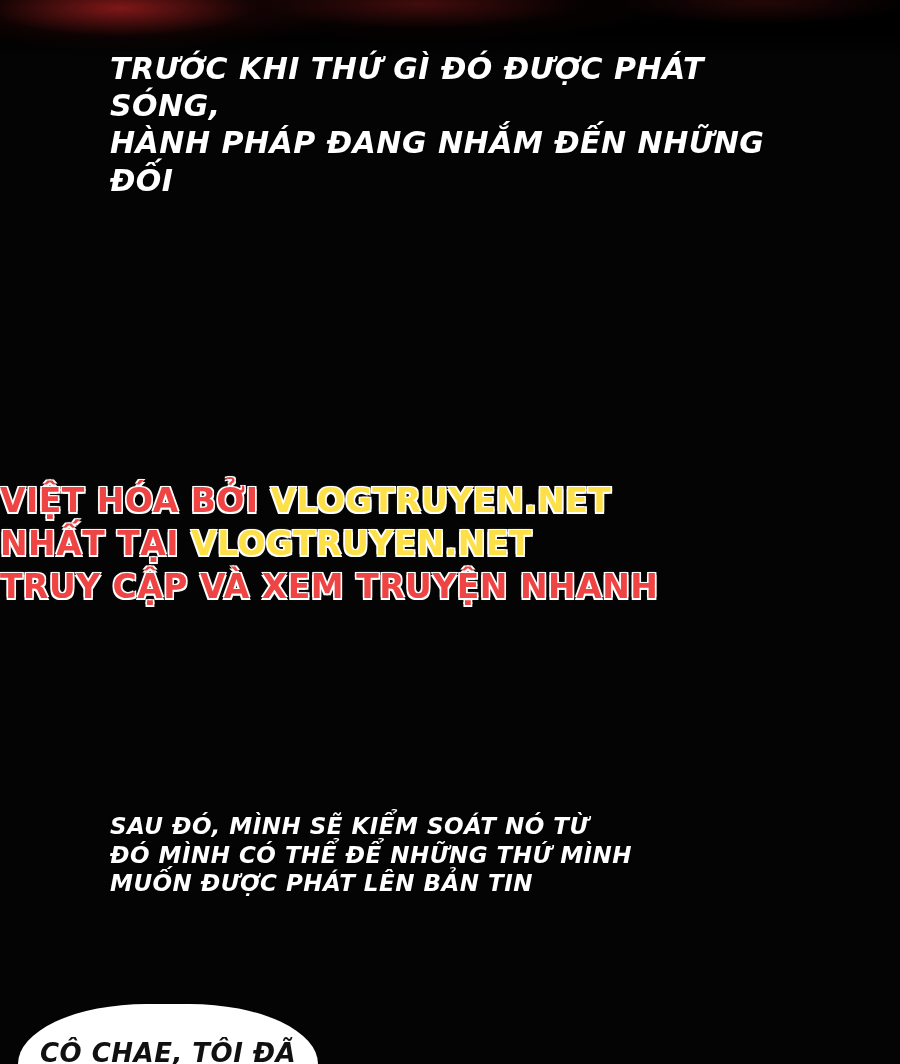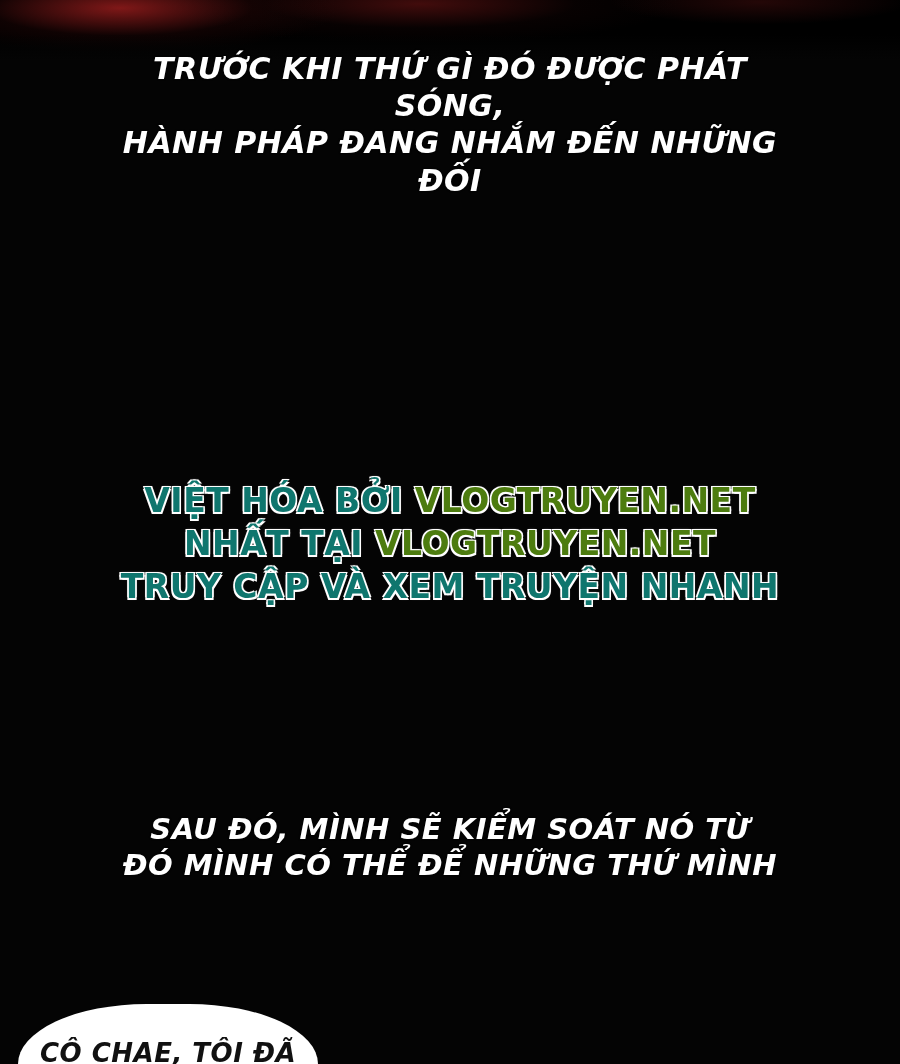--- a/index.html
+++ b/index.html
@@ -40,21 +40,21 @@
     right: 0;
     bottom: 0;
     height: 26px;
     background: linear-gradient(to bottom, rgba(0,0,0,0) 0%, #040404 100%);
   }
 
   .block {
     position: absolute;
     left: 0;
     width: 900px;
-    text-align: center;
+    text-align: left;
     line-height: 1.16;
   }
 
   .narration {
     color: #ffffff;
     font-family: "DejaVu Sans", sans-serif;
     font-weight: bold;
     font-style: italic;
     letter-spacing: 0.5px;
     text-transform: uppercase;
@@ -64,47 +64,47 @@
   #narration-top {
     top: 50px;
     font-size: 30px;
     line-height: 1.24;
     padding: 0 110px;
     box-sizing: border-box;
   }
 
   #narration-bottom {
     top: 812px;
-    font-size: 29px;
+    font-size: 23px;
     line-height: 1.24;
     padding: 0 110px;
     box-sizing: border-box;
   }
 
   .credit {
     top: 480px;
     font-weight: bold;
     font-size: 33px;
     line-height: 1.30;
     letter-spacing: 0.5px;
     text-transform: uppercase;
     font-family: "DejaVu Sans", sans-serif;
   }
   .credit .line { display: block; white-space: nowrap; }
   .credit .blue {
-    color: #0f766e;
+    color: #ef4444;
     text-shadow:
       -1.5px -1.5px 0 #ffffff,
        1.5px -1.5px 0 #ffffff,
       -1.5px  1.5px 0 #ffffff,
        1.5px  1.5px 0 #ffffff,
        0 0 3px rgba(255,255,255,0.6);
   }
   .credit .red {
-    color: #4d7c0f;
+    color: #fde047;
     text-shadow:
       -1.5px -1.5px 0 #ffffff,
        1.5px -1.5px 0 #ffffff,
       -1.5px  1.5px 0 #ffffff,
        1.5px  1.5px 0 #ffffff,
        0 0 3px rgba(255,255,255,0.6);
   }
 
   
   .bubble {
@@ -151,19 +151,20 @@
     </span>
     <span class="line">
       <span class="blue">NHẤT TẠI </span><span class="red">VLOGTRUYEN.NET</span>
     </span>
     <span class="line blue">TRUY CẬP VÀ XEM TRUYỆN NHANH</span>
   </div>
 
   <div class="block narration" id="narration-bottom">
     <div>SAU ĐÓ, MÌNH SẼ KIỂM SOÁT NÓ TỪ</div>
     <div>ĐÓ MÌNH CÓ THỂ ĐỂ NHỮNG THỨ MÌNH</div>
+    <div>MUỐN ĐƯỢC PHÁT LÊN BẢN TIN</div>
   </div>
 
   <div class="bubble">
     <div class="bubble-text">CÔ CHAE, TÔI ĐÃ</div>
   </div>
 
 </div>
 
 </body></html>

